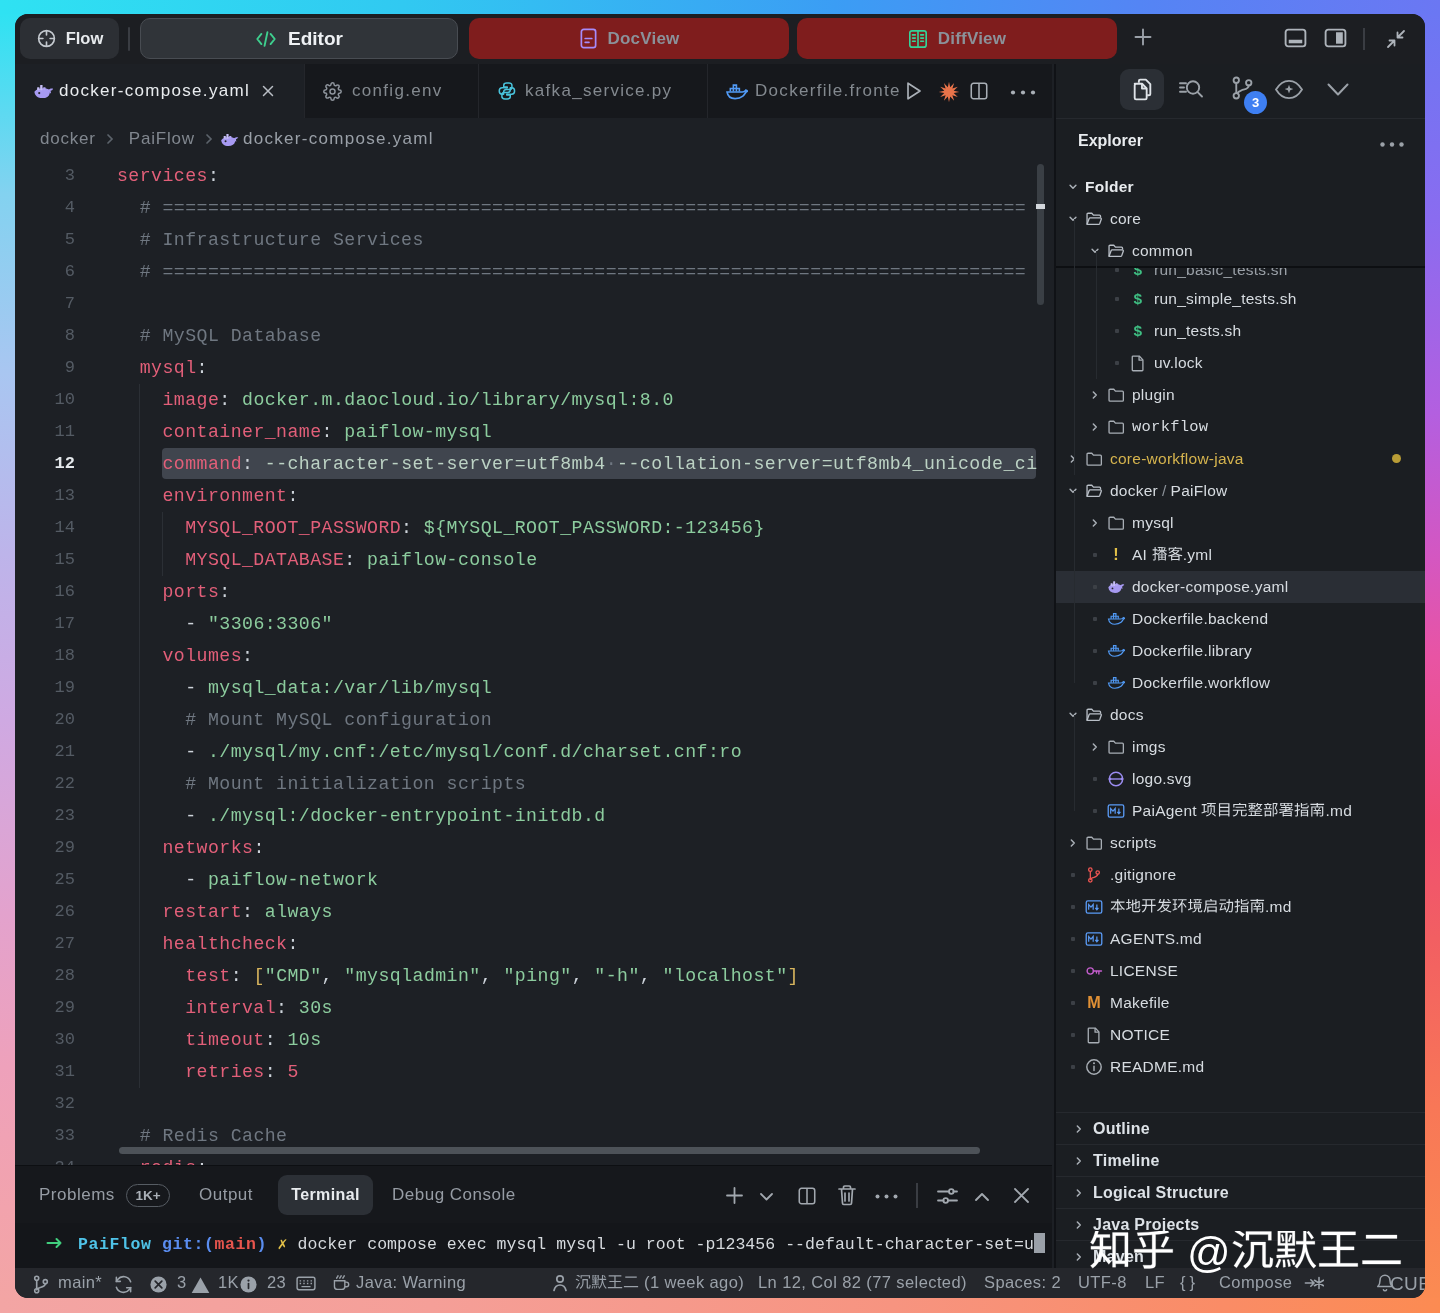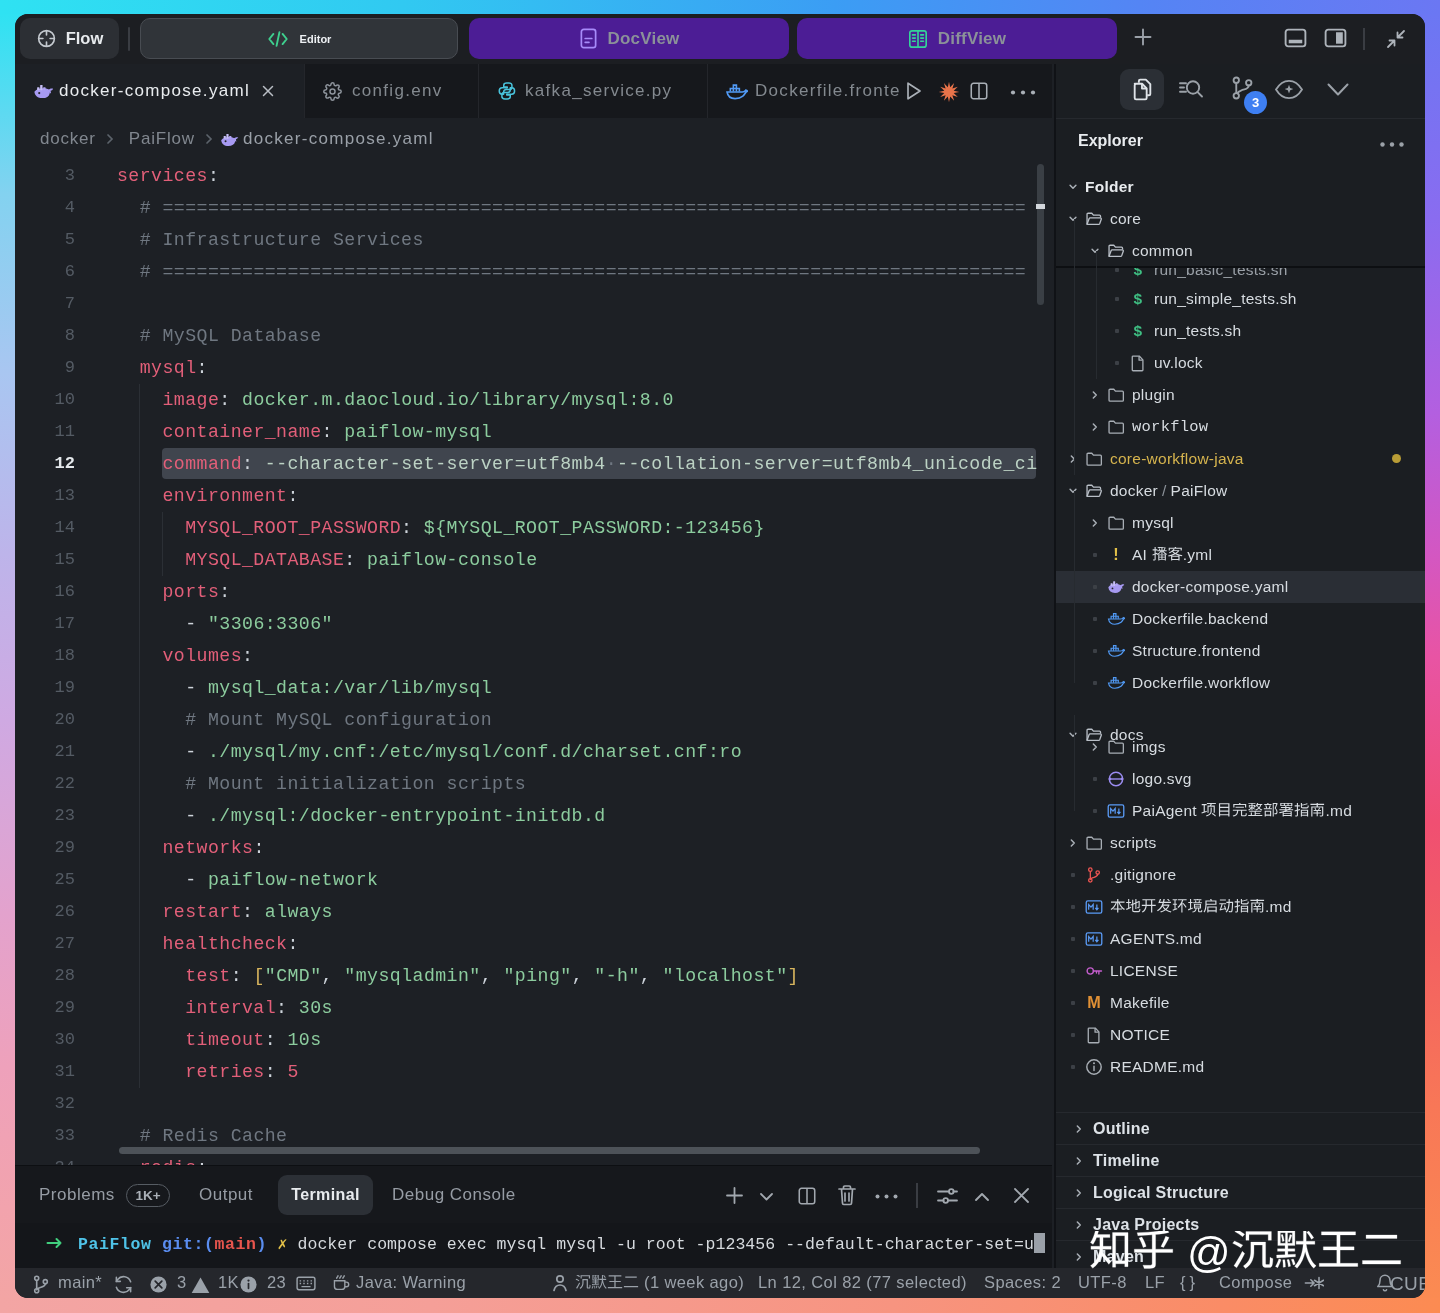--- a/index.html
+++ b/index.html
@@ -13,21 +13,21 @@
 background:linear-gradient(180deg,#2fe2f2 0%,#83d2f0 14%,#a9c6f1 28%,#bdb4ea 42%,#cfa9e2 55%,#e3a2cd 70%,#eea1bb 82%,#f2a3ad 93%,#f3a5a4 100%)}
 #eg-r{left:1410px;top:14px;width:30px;height:1284px;
 background:linear-gradient(180deg,#6b77f3 0%,#8a6cf0 16%,#b35fe0 31%,#d357c2 42%,#e854a4 50%,#f04f72 63%,#f25f62 72%,#f87757 85%,#fb8b52 100%)}
 #win{position:absolute;left:15px;top:14px;width:1410px;height:1284px;border-radius:13px;
 background:#1d2025;overflow:hidden}
 .abs{position:absolute}
 svg{display:inline-block}
 .ic{position:absolute}
 
 #topbar{position:absolute;left:0;top:0;width:1410px;height:50px;background:#1c1e22}
-.slot{position:absolute;top:4px;height:41px;border-radius:10px;background:#4c1d95}
+.slot{position:absolute;top:4px;height:41px;border-radius:10px;background:#7f1d1d}
 .tbtxt{font-size:17px;color:#8b9199;font-weight:700;letter-spacing:.2px}
 
 #tabrow{position:absolute;left:0;top:50px;width:1037px;height:54px;background:#16181c}
 .ftab{position:absolute;top:0;height:54px;display:flex;align-items:center;border-right:1px solid #24262b}
 .ftabtxt{font-size:17px;letter-spacing:1.3px;color:#83898f}
 
 #crumb{position:absolute;left:0;top:104px;width:1037px;height:42px;background:#1d2025;
 display:flex;align-items:center;font-size:17px;letter-spacing:.8px;color:#81878f}
 
 #code{position:absolute;left:0;top:146px;width:1037px;height:1005px;background:#1d2025;overflow:hidden}
@@ -64,21 +64,21 @@
 <circle cx="12" cy="12" r="9"></circle>
           <path d="M12 3.5v4.4M12 16.1v4.4M3.5 12h4.4M16.1 12h4.4"></path>
         </svg>
 <span style="font-size:16.5px;color:#e8ebee;font-weight:700">Flow</span>
       </div>
       <div class="abs" style="left:113px;top:13px;width:2px;height:24px;background:#3a3d43;border-radius:1px"></div>
       <div class="slot" style="left:125px;width:318px;background:#303439;border:1px solid #484c52;display:flex;align-items:center;justify-content:center;gap:11px">
 <svg width="22" height="18" viewBox="0 0 24 18" fill="none" stroke="#3ecf8e" stroke-width="2.1" stroke-linecap="round" stroke-linejoin="round">
 <path d="M7 3.5 2.5 9 7 14.5M17 3.5 21.5 9 17 14.5M13.6 1.5 10.4 16.5"></path>
         </svg>
-<span style="font-size:11px;color:#eef1f4;font-weight:700">Editor</span>
+<span style="font-size:19px;color:#eef1f4;font-weight:700">Editor</span>
       </div>
       <div class="slot" style="left:454px;width:320px;display:flex;align-items:center;justify-content:center;gap:10px">
 <svg width="19" height="21" viewBox="0 0 20 22" fill="none" stroke="#a78bfa" stroke-width="1.8" stroke-linejoin="round">
 <rect x="2.5" y="1.5" width="15" height="19" rx="2.5"></rect>
           <path d="M6.5 11h7M6.5 15h4" stroke-linecap="round"></path>
         </svg>
 <span class="tbtxt">DocView</span>
       </div>
       <div class="slot" style="left:782px;width:320px;display:flex;align-items:center;justify-content:center;gap:10px">
 <svg width="20" height="20" viewBox="0 0 22 22" fill="none" stroke="#34d399" stroke-width="1.8" stroke-linejoin="round">
@@ -488,35 +488,35 @@
       <div class="trow" style="top:571px;">
         <span style="width:30px"></span>
         <span style="width:17px;display:flex;justify-content:center">
           <span class="dot3"></span>
         </span>
         <span style="width:4px"></span>
         <svg class="tico" viewBox="0 0 24 20" fill="none" stroke="#519af5" stroke-width="1.6">
           <path d="M2 10h16.2c1.7 0 3-.8 3.6-2 .9.1 1.5.6 1.7 1.2-2.5 1-2.5 3.4-4.8 5.2-2 1.6-4.9 2.6-8.2 2.6-4.6 0-7.7-2.3-8.5-7z"></path>
           <path d="M5.5 9.5V6.3h3.2v3.2M8.7 9.5V6.3h3.2v3.2M8.7 6V2.8h3.2V6M11.9 9.5V6.3h3.1v3.2"></path>
         </svg>
-        <span style="color:#d7dce1;font-weight:400">Structure.frontend</span>
+        <span style="color:#d7dce1;font-weight:400">Dockerfile.library</span>
       </div>
       <div class="trow" style="top:603px;">
         <span style="width:30px"></span>
         <span style="width:17px;display:flex;justify-content:center">
           <span class="dot3"></span>
         </span>
         <span style="width:4px"></span>
         <svg class="tico" viewBox="0 0 24 20" fill="none" stroke="#519af5" stroke-width="1.6">
           <path d="M2 10h16.2c1.7 0 3-.8 3.6-2 .9.1 1.5.6 1.7 1.2-2.5 1-2.5 3.4-4.8 5.2-2 1.6-4.9 2.6-8.2 2.6-4.6 0-7.7-2.3-8.5-7z"></path>
           <path d="M5.5 9.5V6.3h3.2v3.2M8.7 9.5V6.3h3.2v3.2M8.7 6V2.8h3.2V6M11.9 9.5V6.3h3.1v3.2"></path>
         </svg>
         <span style="color:#d7dce1;font-weight:400">Dockerfile.workflow</span>
       </div>
-      <div class="trow" style="top:635px;margin-top:20px;">
+      <div class="trow" style="top:635px;">
         <span style="width:8px"></span>
         <span style="width:17px;display:flex;justify-content:center">
           <svg class="chev" width="11" height="11" viewBox="0 0 12 12" fill="none" stroke="#aab0b7" stroke-width="1.8" stroke-linecap="round" stroke-linejoin="round">
             <path d="M2.5 4 6 7.5 9.5 4"></path>
           </svg>
         </span>
         <span style="width:4px"></span>
         <svg class="tico" viewBox="0 0 22 20" fill="none" stroke="#b9bfc7" stroke-width="1.6" stroke-linejoin="round">
           <path d="M2.5 16.5V4.2c0-.7.5-1.2 1.2-1.2h4.6l2 2.3h7.5c.7 0 1.2.5 1.2 1.2v1.8"></path>
           <path d="M2.5 16.5l2.6-7.1c.2-.5.6-.8 1.1-.8h12.6c.8 0 1.4.8 1.1 1.6l-2 5.6c-.2.5-.6.8-1.1.8H2.5z"></path>

